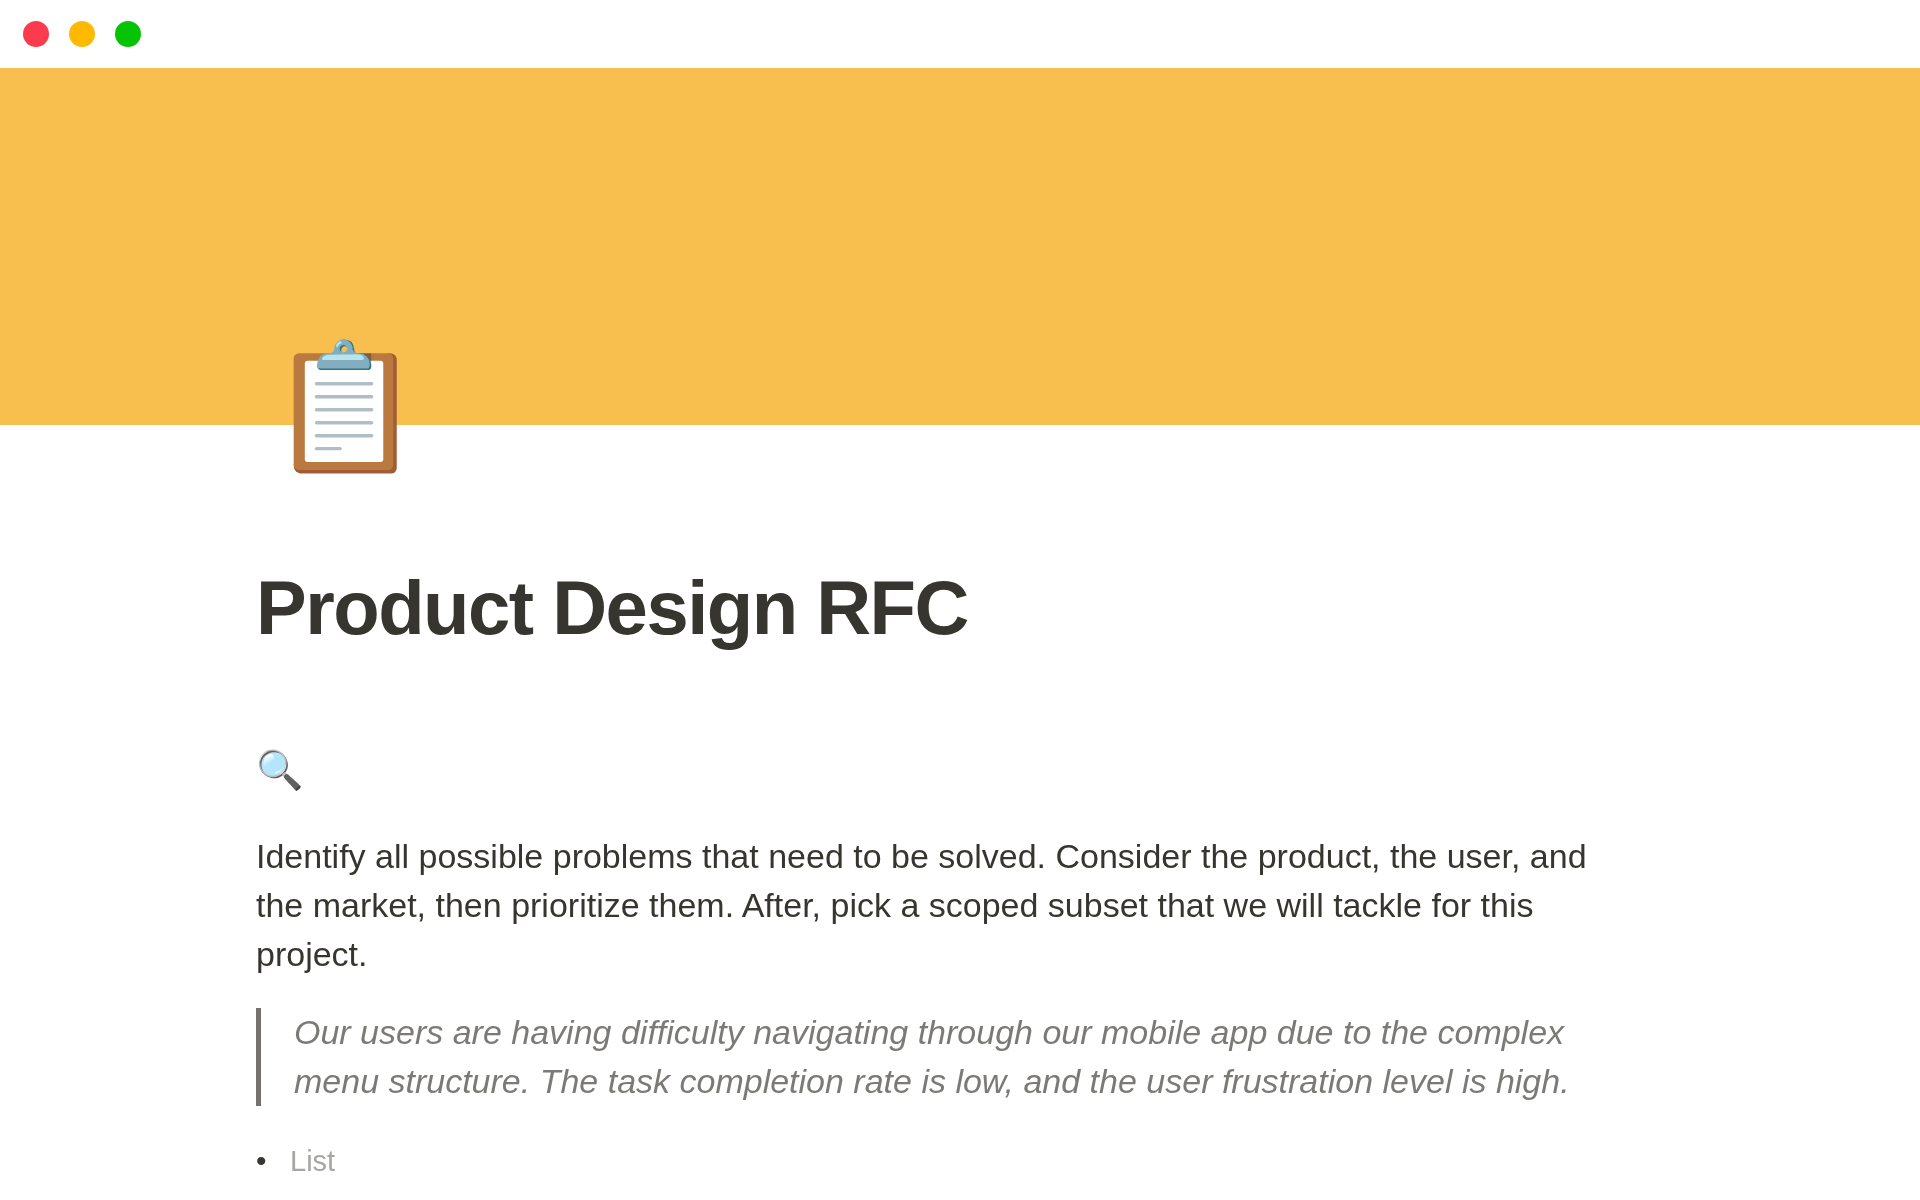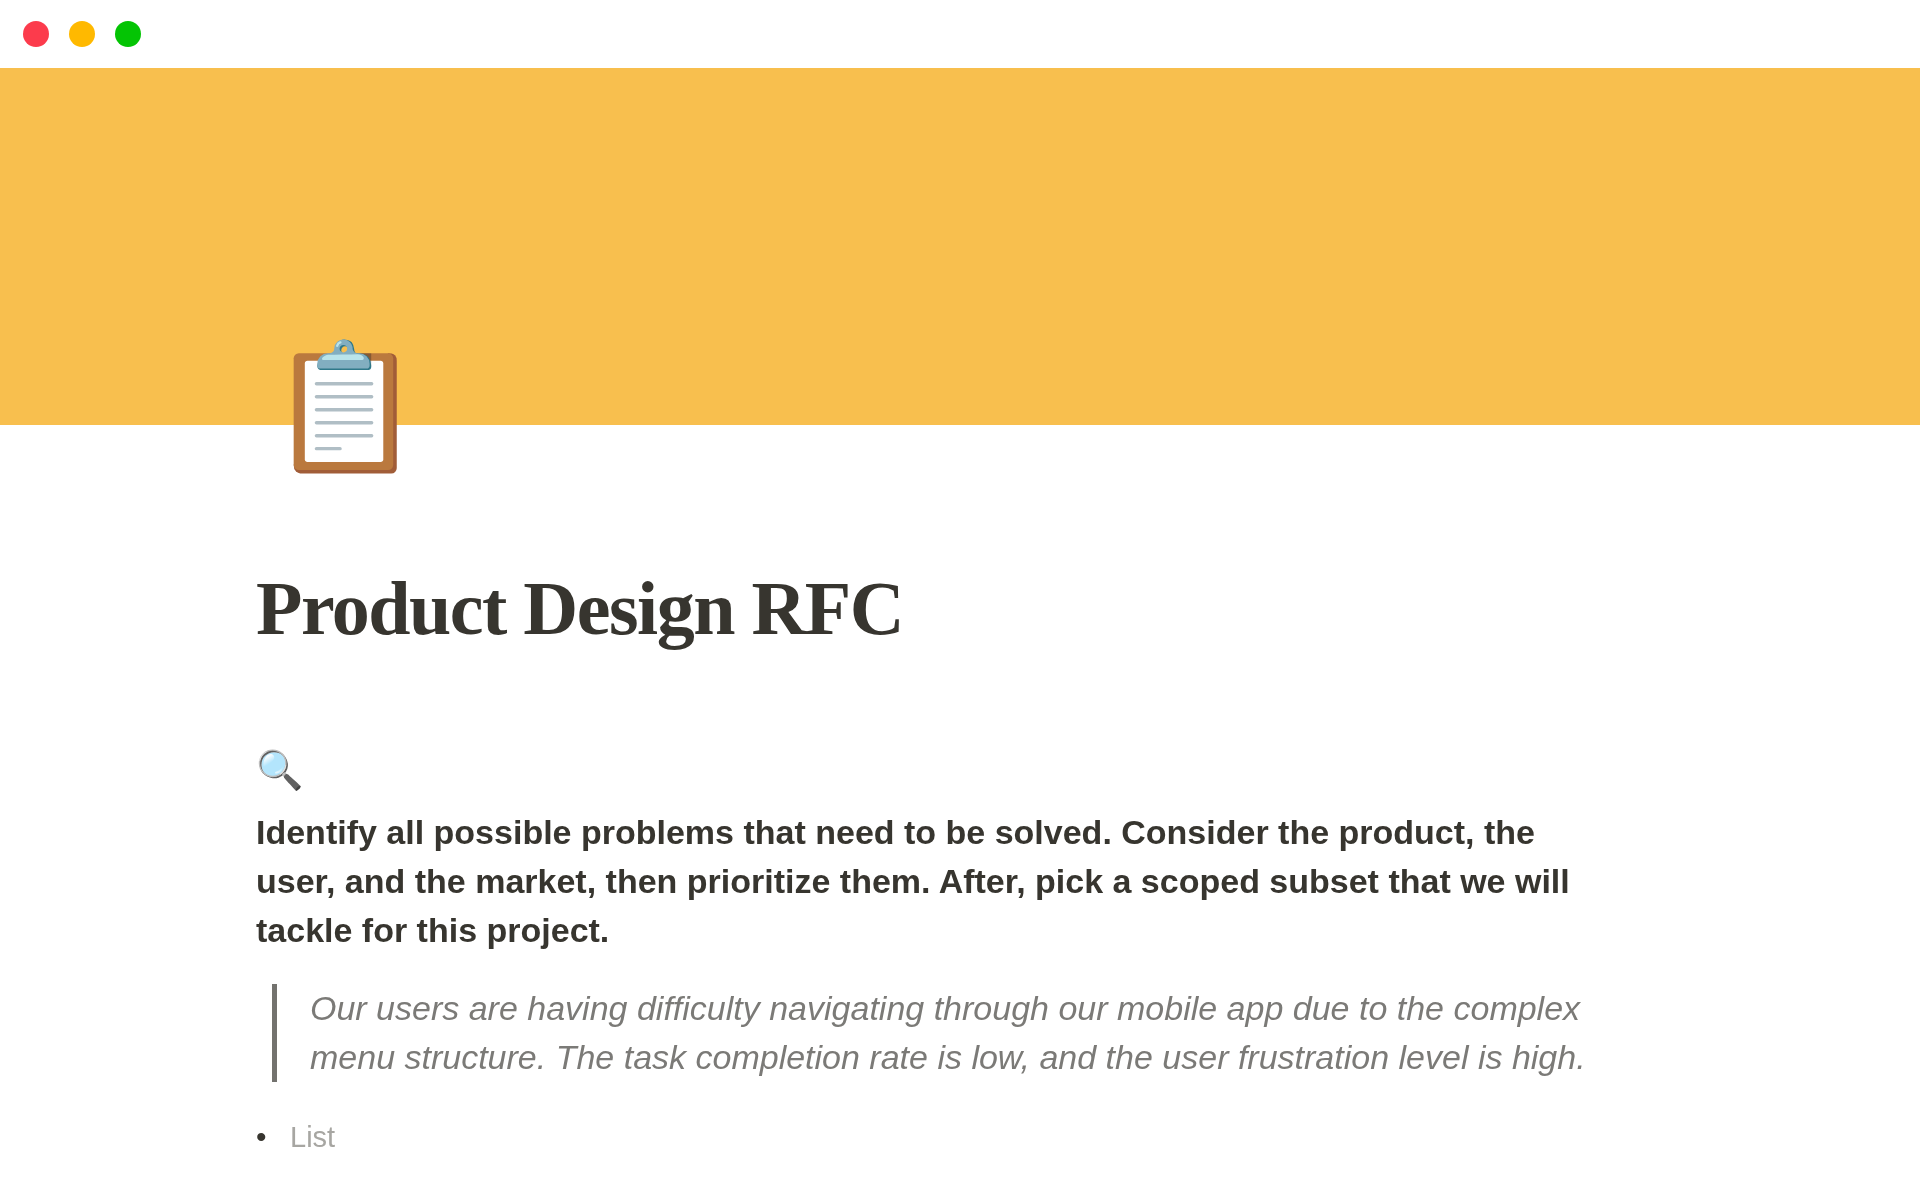--- a/index.html
+++ b/index.html
@@ -70,21 +70,21 @@
     width: 1430px;
   }
 
   .page-title {
     margin: 0;
     font-size: 76px;
     line-height: 96px;
     font-weight: bold;
     letter-spacing: -1.5px;
     color: #37352f;
-    font-family: Liberation Serif, serif;
+    font-family: Liberation Sans, sans-serif;
     font-stretch: condensed;
   }
 
   .section-heading {
     margin: 88px 0 0 0;
     font-size: 42px;
     line-height: 52px;
     font-weight: bold;
     color: #37352f;
     letter-spacing: -0.6px;
@@ -94,32 +94,31 @@
     align-items: baseline;
     gap: 12px;
   }
   .section-heading .head-emoji {
     font-family: "DejaVu Sans", sans-serif;
     font-size: 38px;
     font-weight: normal;
   }
 
   .body-paragraph {
-    margin: 12px 0 0 0;
+    margin: 36px 0 0 0;
     font-size: 34px;
     line-height: 49px;
     color: #37352f;
     font-family: "Liberation Sans Narrow", "Liberation Sans", sans-serif;
     font-stretch: condensed;
     max-width: 1355px;
-    font-weight: bold;
   }
 
   .quote-block {
-    margin: 29px 0 0 16px;
+    margin: 29px 0 0 0;
     padding-left: 33px;
     border-left: 5px solid #73726e;
     font-size: 34px;
     line-height: 49px;
     font-style: italic;
     color: #7b7a77;
     font-family: "Liberation Sans Narrow", "Liberation Sans", sans-serif;
     font-stretch: condensed;
     max-width: 1330px;
   }

